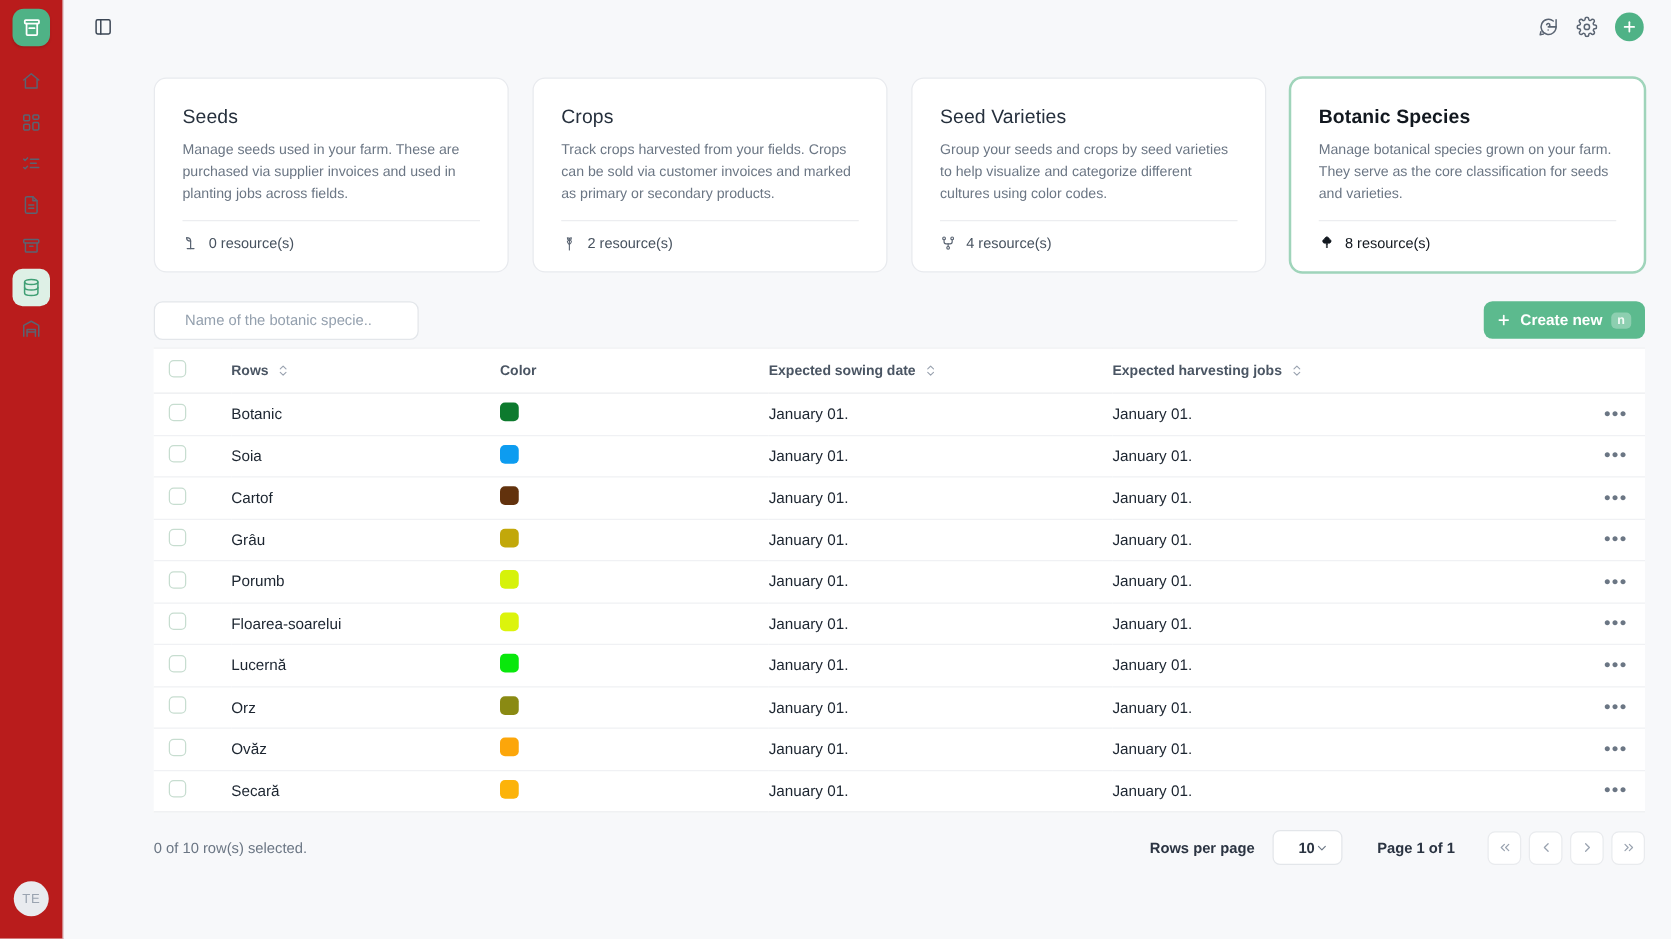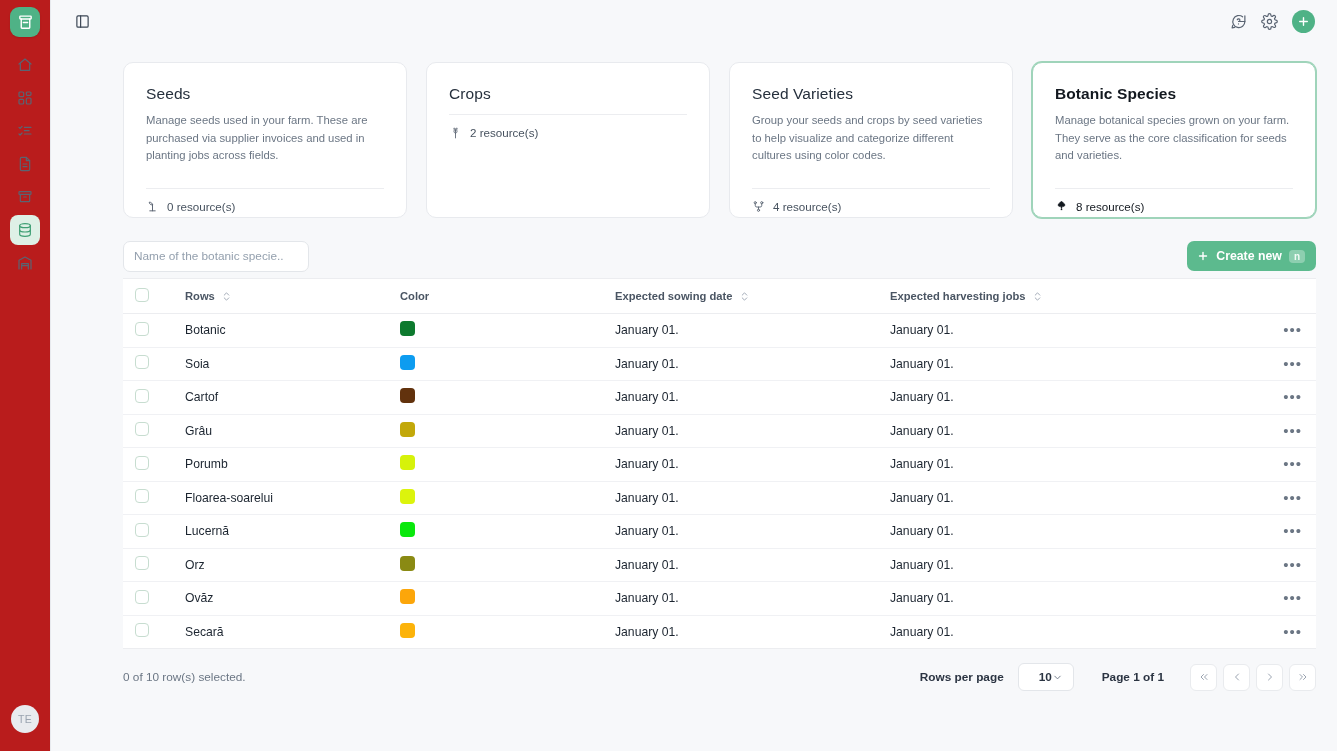--- a/index.html
+++ b/index.html
@@ -65,21 +65,21 @@
   
   .cards {
     display: flex; gap: 19px;
     padding: 20px 21px 0 72px;
   }
   .card {
     flex: 1 1 0; min-width: 0;
     background: #fff;
     border: 1px solid #e8eaee;
     border-radius: 10px;
-    padding: 22px 22px 4px 22px;
+    padding: 22px 22px 16px 22px;
     height: 156px;
     display: flex; flex-direction: column;
     cursor: pointer;
   }
   .card.selected { border-color: #9fd4ba; box-shadow: 0 0 0 1px #9fd4ba; }
   .card-title {
     font-size: 15.5px; font-weight: 400; color: #26303d;
     margin-bottom: 9px; letter-spacing: .1px;
   }
   .card.selected .card-title { font-weight: 700; color: #12181f; }
@@ -96,25 +96,25 @@
   .card-foot .cf-icon { display: flex; align-items: center; color: #5a6472; }
   .card.selected .cf-icon { color: #12181f; }
 
   
   .toolbar {
     display: flex; align-items: center;
     padding: 20px 21px 0 72px;
     height: 56px;
   }
   .search {
-    width: 186px; height: 31px;
+    width: 212px; height: 31px;
     border: 1px solid #e3e6ea; border-radius: 7px;
     background: #fff;
     font-size: 11.8px; color: #8a94a2;
-    padding: 0 10px;
+    padding: 0 24px;
     font-family: inherit;
     outline: none;
   }
   .search::placeholder { color: #94a0ae; }
   .create-btn {
     margin-left: auto;
     height: 30px; border: none; border-radius: 7px;
     background: #5cba8e; color: #fff;
     display: flex; align-items: center; gap: 7px;
     padding: 0 11px 0 10px;
@@ -329,20 +329,21 @@
                 <path d="M12 20V9"></path>
                 <path d="M12 9C12 6 9.5 4 6 4c0 3.5 2.5 5 6 5z"></path>
             </svg>
           </span>
           <span>0 resource(s)</span>
         </div>
       </div>
 
       <div class="card">
         <div class="card-title">Crops</div>
+        <div class="card-desc">Track crops harvested from your fields. Crops can be sold via customer invoices and marked as primary or secondary products.</div>
         <div class="card-sep"></div>
         <div class="card-foot">
           <span class="cf-icon">
             <svg width="13" height="13" viewBox="0 0 24 24" fill="none" stroke="currentColor" stroke-width="1.6" stroke-linecap="round" stroke-linejoin="round">
               <path d="M12 22V9"></path>
                 <path d="M12 9c-2-1-3-3-3-5 2 0 4 1.5 4 4"></path>
                 <path d="M12 9c2-1 3-3 3-5-2 0-4 1.5-4 4"></path>
                 <path d="M12 14c-2-1-3-3-3-5"></path>
                 <path d="M12 14c2-1 3-3 3-5"></path>
             </svg>

